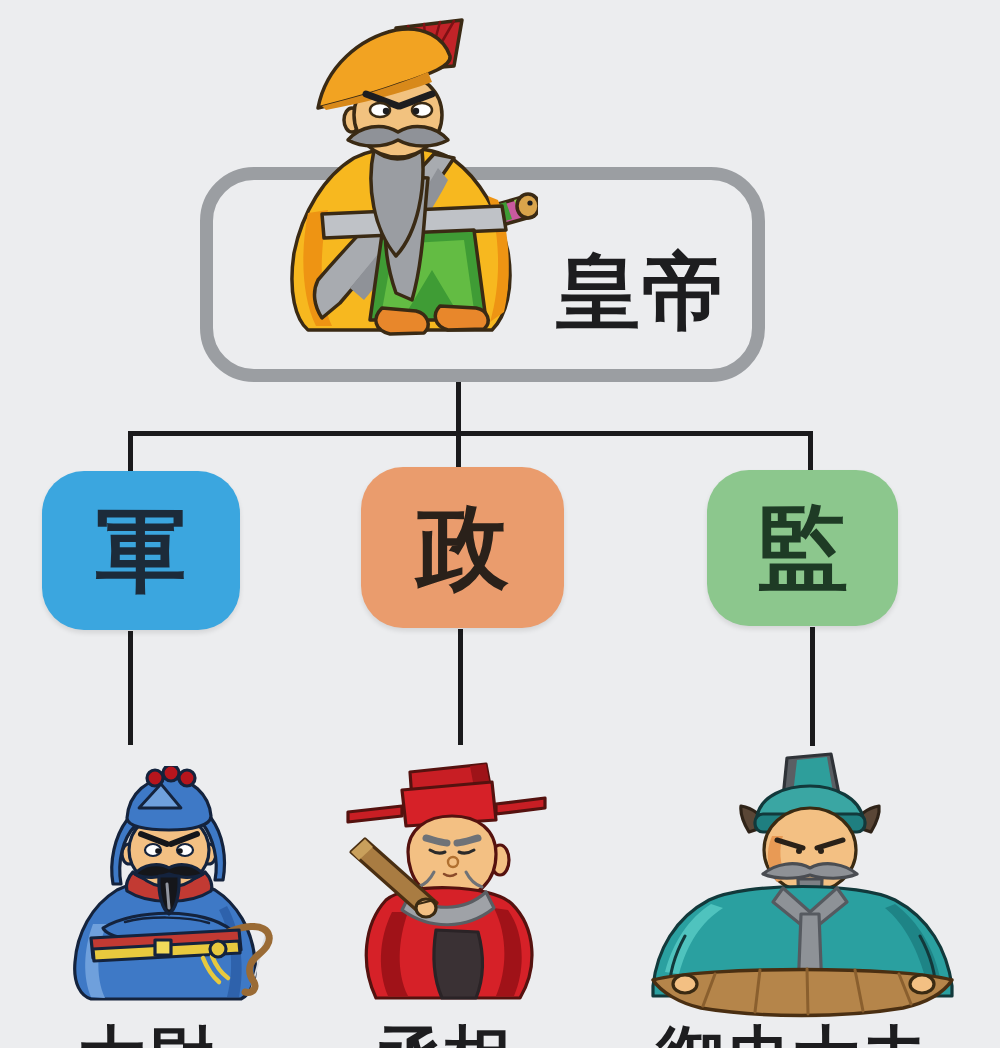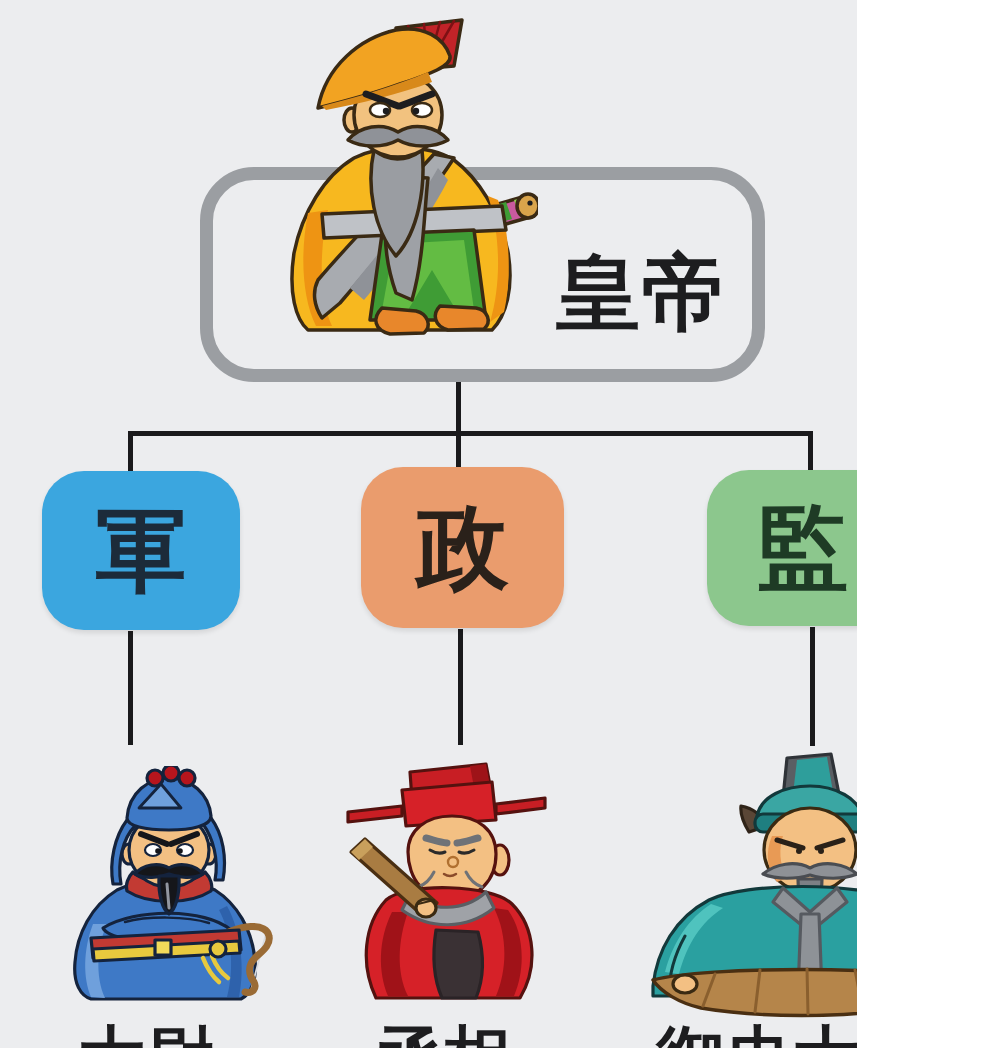--- a/index.html
+++ b/index.html
@@ -1,18 +1,18 @@
 <!DOCTYPE html>
 <html><head>
 <meta charset="utf-8">
 <style>
   html,body{margin:0;padding:0;}
   body{width:1000px;height:1048px;overflow:hidden;
        font-family:"DejaVu Sans","Liberation Sans",sans-serif;}
-  #canvas{position:relative;width:857px;height:1048px;background:#ECEDEF;overflow:hidden;}
+  #canvas{position:relative;width:1000px;height:1048px;background:#ECEDEF;overflow:hidden;font-family:Liberation Serif, serif;}
 
   .abs{position:absolute;}
 
   
   #emperor-frame{left:200px;top:167px;width:565px;height:215px;
     border:13px solid #9B9EA2;border-radius:54px;box-sizing:border-box;}
 
   #emperor-title{left:556px;top:243px;width:170px;height:100px;
     font-size:84px;line-height:100px;font-weight:700;letter-spacing:2px;
     text-align:center;color:#1D1D1F;white-space:nowrap;}

